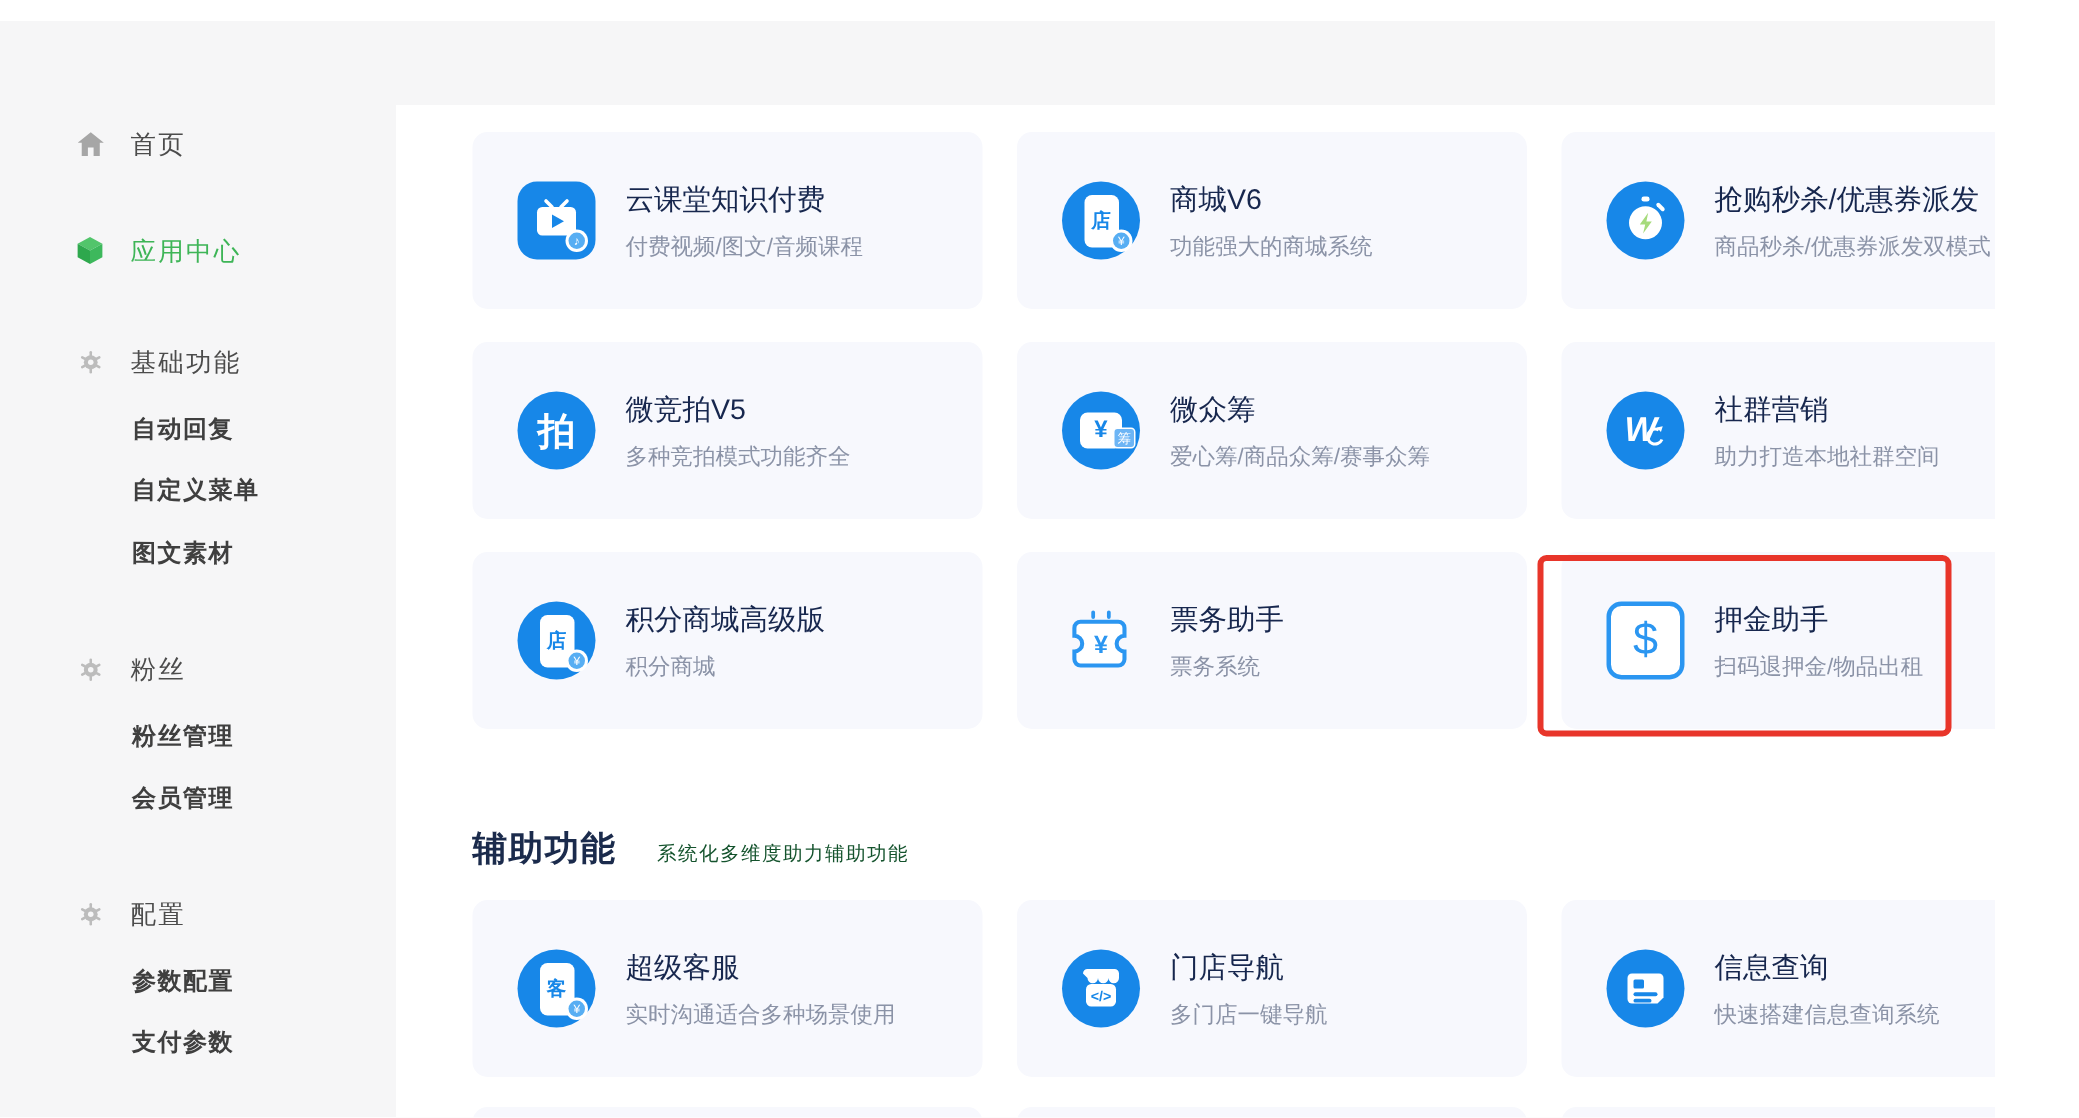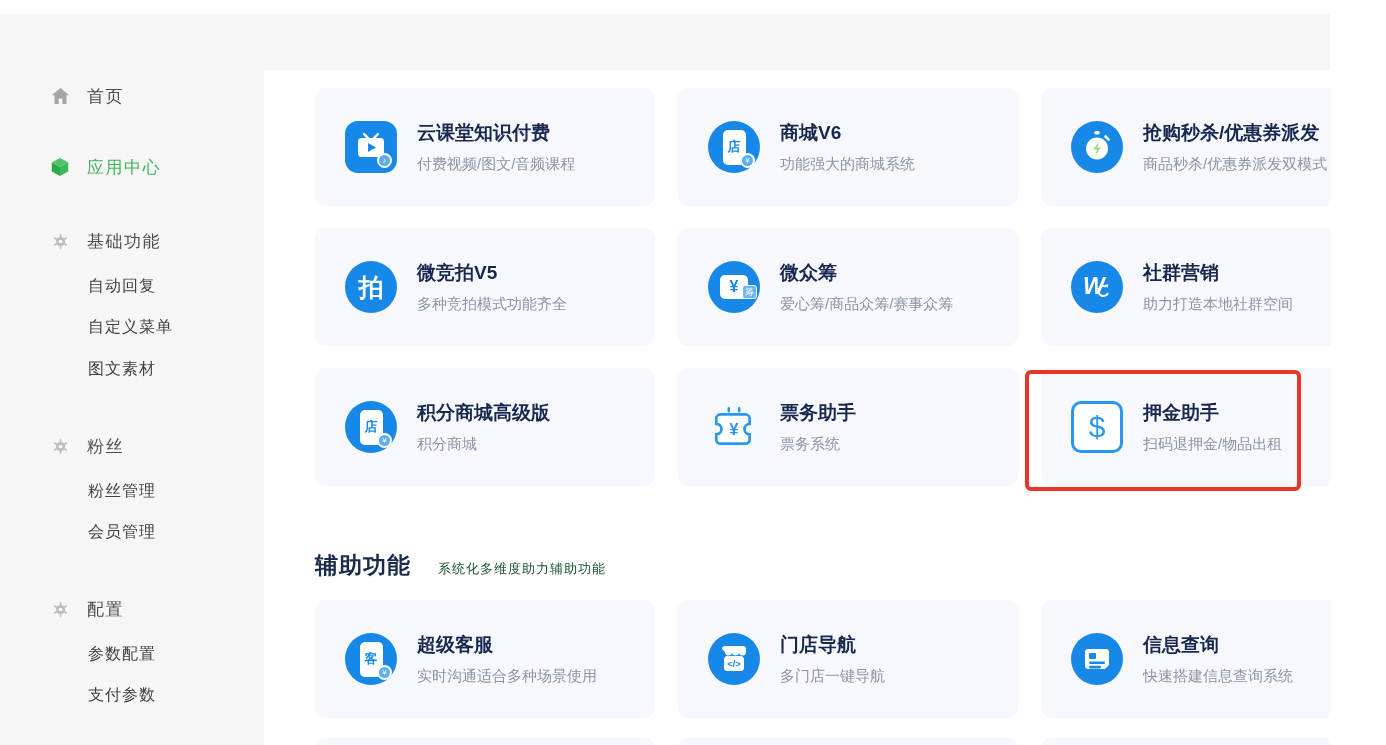--- a/index.html
+++ b/index.html
@@ -8,30 +8,30 @@
   .gray-bg{position:absolute;left:0;top:14px;right:0;bottom:0;background:#f6f6f7;}
   .top-bar{position:absolute;left:0;top:0;width:100%;height:14px;background:#ffffff;}
 
   
   .sidebar{position:absolute;left:0;top:0;width:264px;bottom:0;}
   .side-item{position:absolute;left:50px;display:flex;align-items:center;gap:17px;
              height:24px;font-size:17px;color:#4c4c4c;letter-spacing:1.5px;cursor:pointer;white-space:nowrap;}
   .side-item .s-icon{width:20px;display:flex;justify-content:center;align-items:center;}
   .side-item.active{color:#3eb557;}
   .side-sub{position:absolute;left:88px;height:22px;display:flex;align-items:center;
-            font-size:16px;color:#3f3f3f;letter-spacing:1px;cursor:pointer;white-space:nowrap;}
+            font-size:16px;color:#3f3f3f;letter-spacing:1px;cursor:pointer;white-space:nowrap;font-weight:bold;}
 
   
   .main-panel{position:absolute;left:264px;top:70px;right:0;bottom:0;background:#ffffff;
               padding:18px 0 0 51px;box-sizing:border-box;overflow:hidden;}
   .row{display:flex;gap:23px;margin-bottom:22px;}
   .card{display:flex;align-items:center;width:340px;height:118px;background:#f7f8fd;
         border-radius:10px;cursor:pointer;flex:none;}
   .card-text{min-width:0;}
-  .card-title{font-size:19px;font-weight:bold;color:#17274e;margin-bottom:9px;white-space:nowrap;}
+  .card-title{font-size:19px;font-weight:normal;color:#17274e;margin-bottom:9px;white-space:nowrap;}
   .card-sub{font-size:15px;color:#8b93a7;white-space:nowrap;}
   .stub-row{display:flex;gap:23px;margin-top:0;}
   .card.stub{height:40px;}
 
   
   .section-header{display:flex;align-items:baseline;margin:64px 0 20px 0;height:30px;gap:12px;}
   .section-title{font-size:23px;font-weight:bold;color:#1b2b4c;letter-spacing:1px;}
   .section-sub{font-size:13px;color:#14532d;margin-left:15px;letter-spacing:1px;}
 
   

